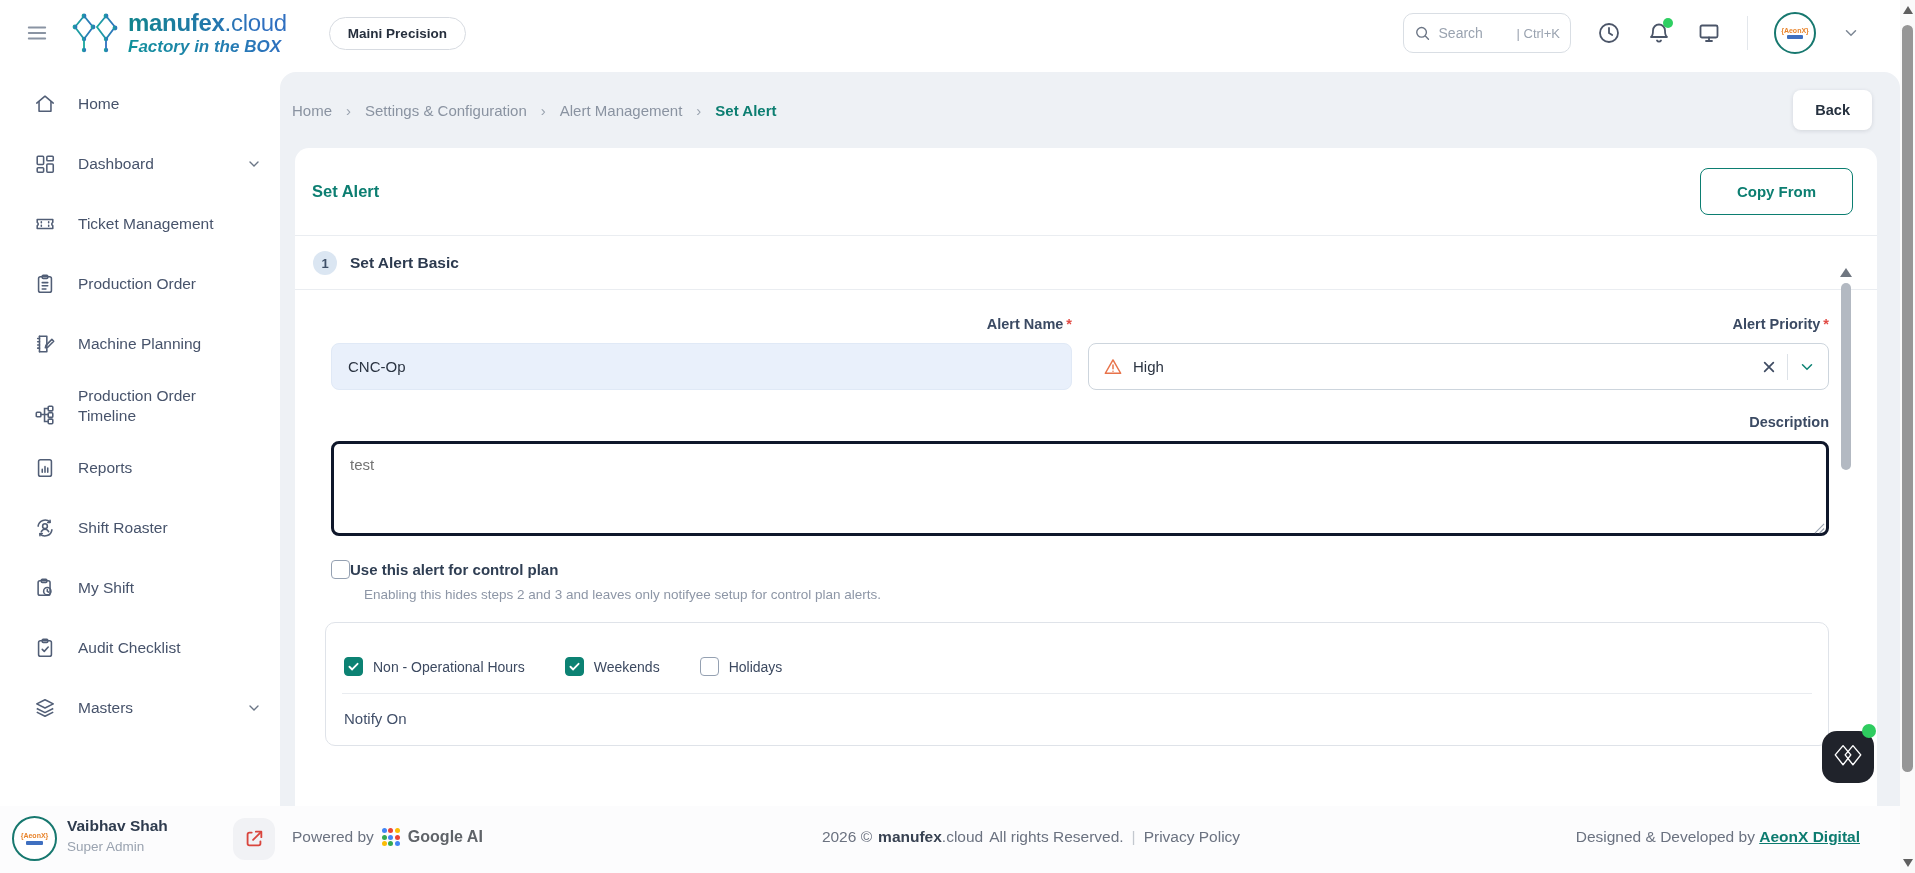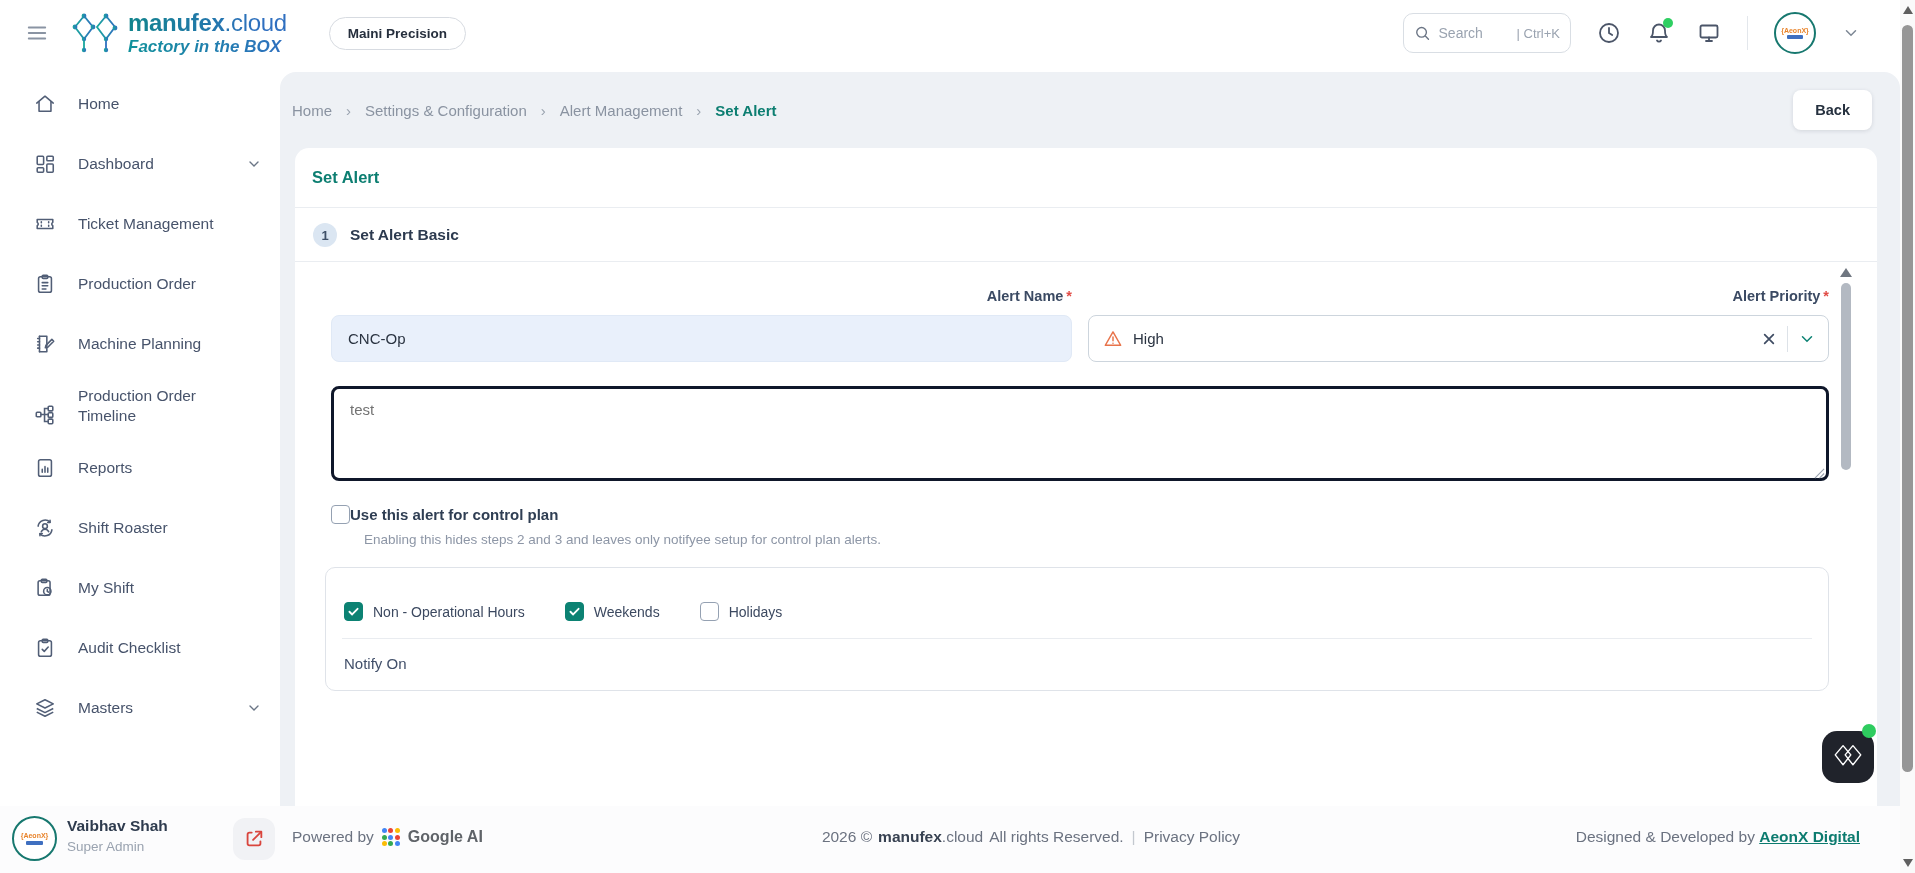--- a/index.html
+++ b/index.html
@@ -338,20 +338,21 @@
       <span class="crumb">Alert Management</span>
       <span class="crumb-sep">›</span>
       <span class="crumb-current">Set Alert</span>
     </div>
     <button class="back-btn">Back</button>
   </div>
 
   <section class="card">
     <div class="card-head">
       <span class="card-title">Set Alert</span>
+      <button class="copy-btn">Copy From</button>
     </div>
 
     <div class="step-row">
       <span class="step-circle">1</span>
       <span class="step-title">Set Alert Basic</span>
     </div>
 
     <div class="form-wrap">
       <div class="grid-2">
         <div>
@@ -378,20 +379,21 @@
                   <svg width="18" height="18" viewBox="0 0 24 24" fill="none" stroke="currentColor" stroke-width="2" stroke-linecap="round">
                     <path d="M6 9l6 6 6-6"></path>
                   </svg>
                 </span>
             </span>
           </div>
         </div>
       </div>
 
       <div class="desc-block">
+        <div class="f-label">Description</div>
         <textarea class="desc-area" style="">test</textarea>
         <span class="resize-grip">
             <svg width="11" height="11" viewBox="0 0 12 12" stroke="currentColor" stroke-width="1.2">
               <path d="M11 1L1 11M11 6L6 11"></path>
             </svg>
           </span>
       </div>
 
       <div class="cp-row">
         <span class="cb"></span>

